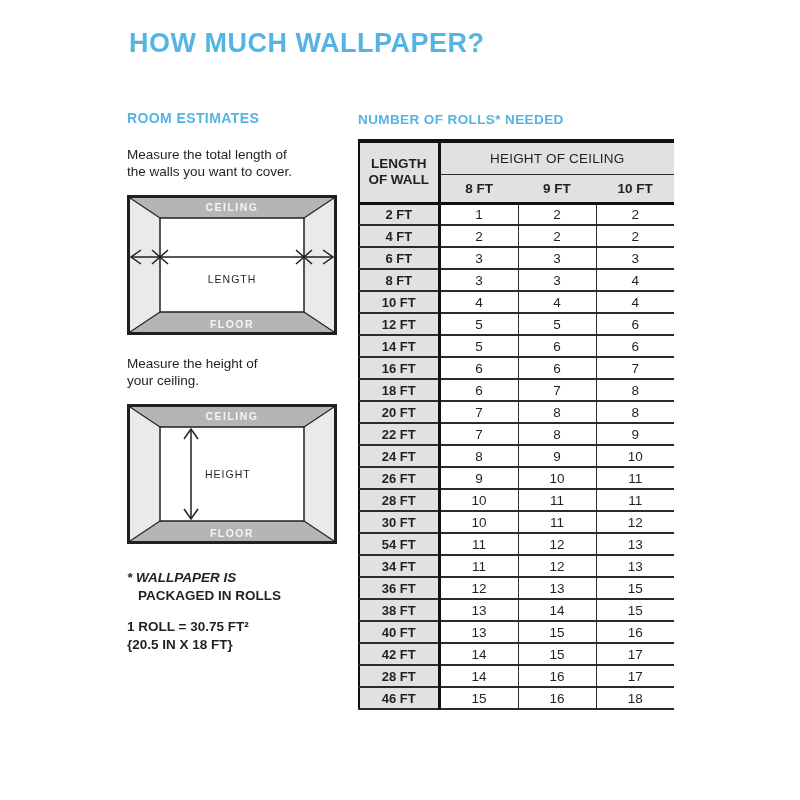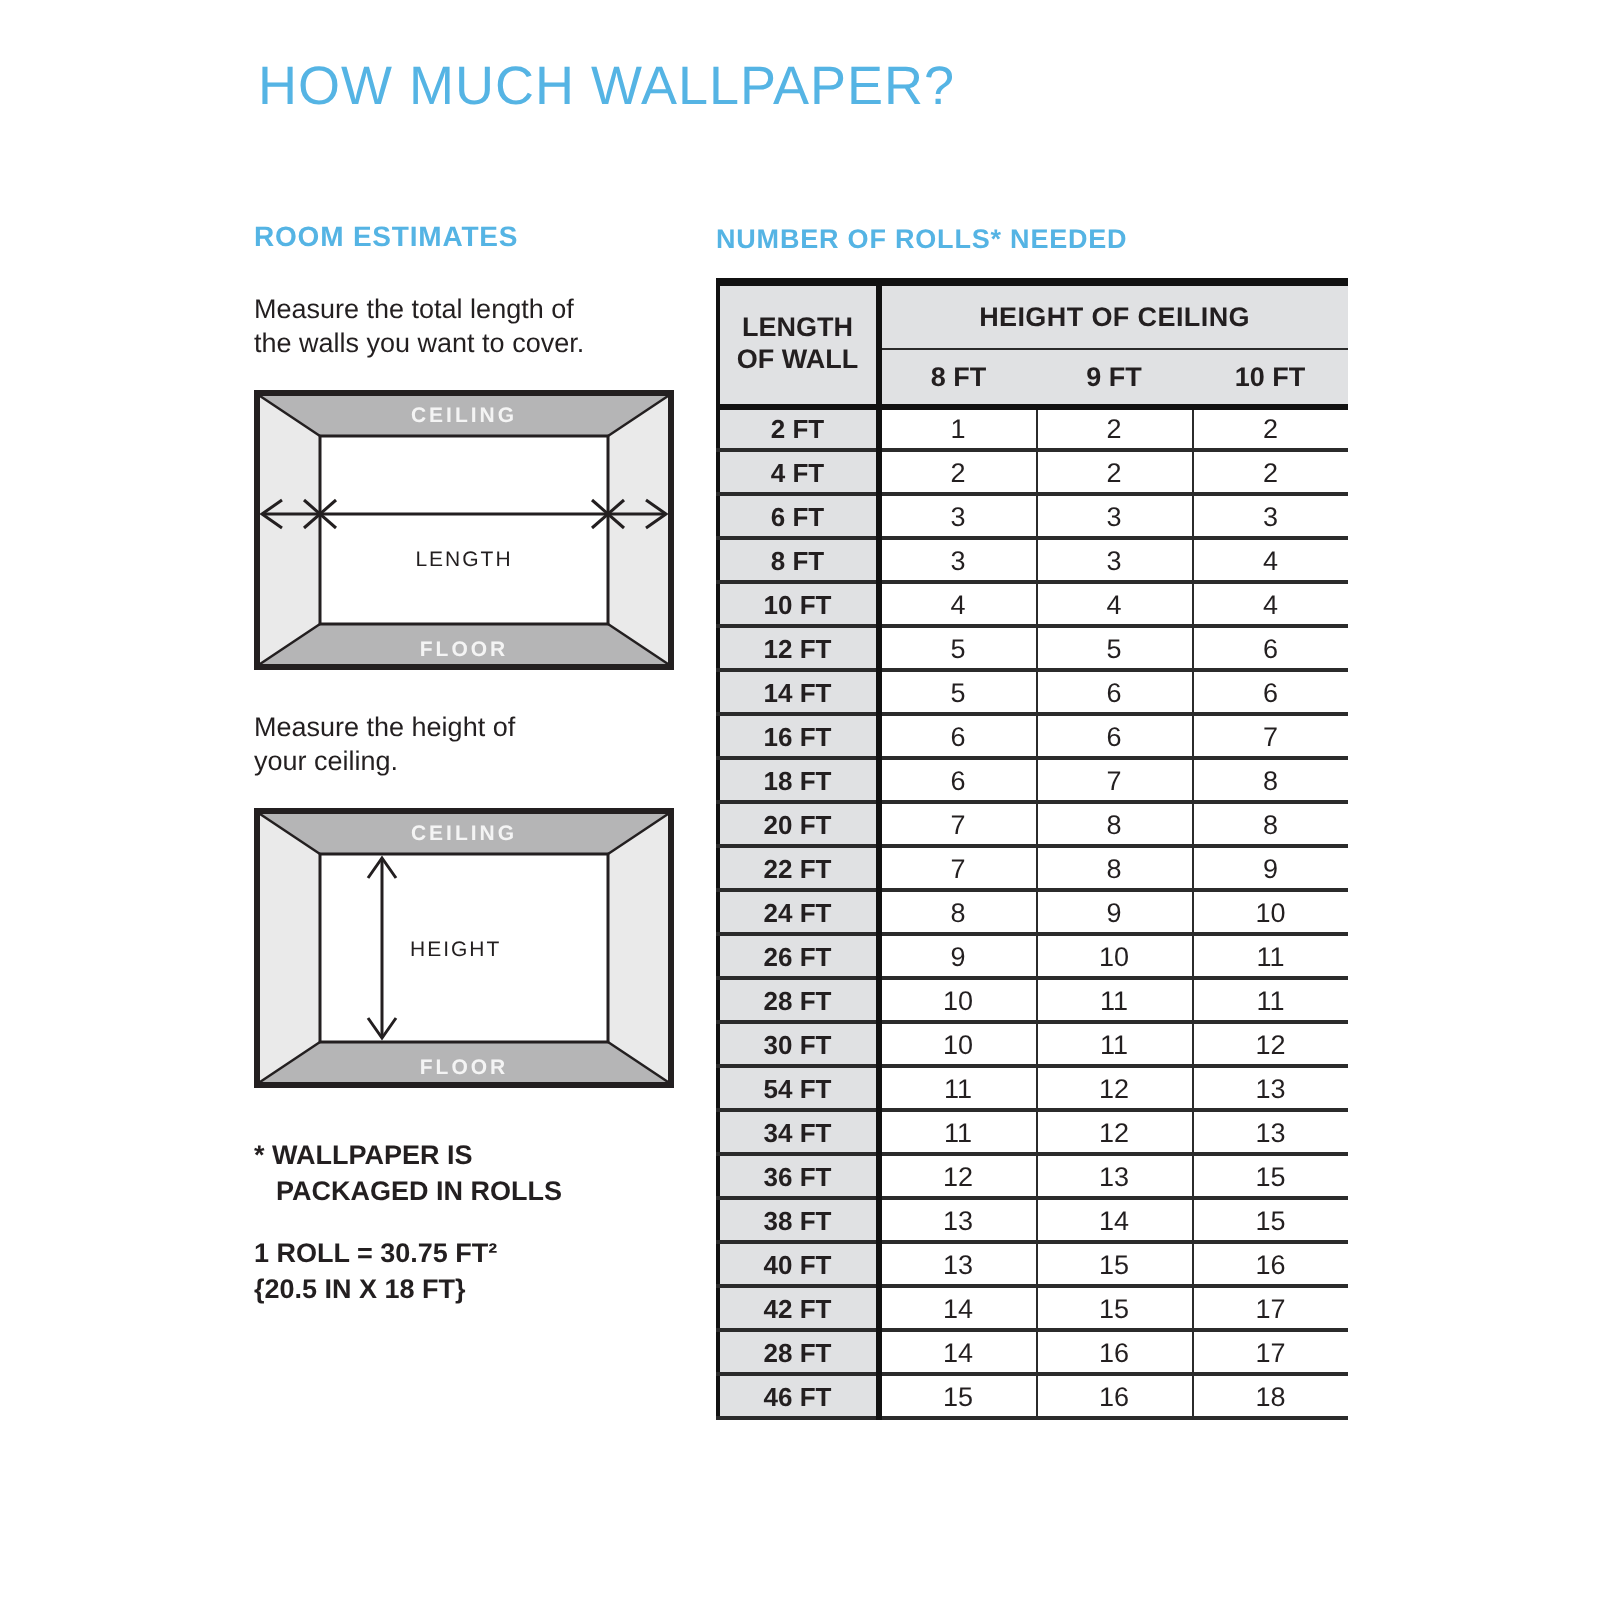--- a/index.html
+++ b/index.html
@@ -12,35 +12,35 @@
     --thick:#111111;
   }
   *{box-sizing:border-box;}
   html,body{margin:0;padding:0;background:#fff;}
   .page{
     position:relative;width:800px;height:800px;background:#ffffff;
     font-family:"Liberation Sans",sans-serif;color:var(--text);overflow:hidden;
   }
   .title{
     position:absolute;left:129px;top:28px;margin:0;
-    font-size:27px;font-weight:normal;letter-spacing:.5px;color:var(--accent);
+    font-size:27px;font-weight:bold;letter-spacing:.5px;color:var(--accent);
   }
   
   .left-col{position:absolute;left:127px;top:110px;width:214px;}
   .section-heading{
     margin:0;font-size:14px;font-weight:bold;letter-spacing:.4px;color:var(--accent);
   }
   .body-text{
     margin:20px 0 0 0;font-size:13.5px;line-height:17px;color:var(--text);
     white-space:pre-line;
   }
   .diagram{display:block;margin-top:15px;}
   .diagram text{font-family:"Liberation Sans",sans-serif;}
   .footnote{margin:25px 0 0 0;font-size:13.5px;font-weight:bold;line-height:18px;}
-  .footnote .hang{padding-left:11px;text-indent:-11px;}
+  .footnote .hang{padding-left:11px;text-indent:-11px;font-style:italic;}
   .roll-info{margin:13px 0 0 0;font-size:13.5px;font-weight:bold;line-height:18px;}
   
   .right-col{position:absolute;left:358px;top:112px;width:316px;}
   .rolls-heading{
     margin:0;text-align:left;font-size:13.5px;font-weight:bold;
     letter-spacing:.4px;color:var(--accent);
   }
   table.rolls{
     margin-top:12px;border-collapse:collapse;table-layout:fixed;width:315px;
     border-top:4px solid var(--thick);
@@ -50,21 +50,21 @@
     padding:0;text-align:center;vertical-align:middle;
     font-size:13.5px;color:var(--text);
   }
   th.length-head{
     width:80px;background:var(--cell-gray);font-weight:bold;
     border-right:3.5px solid var(--thick);
     border-bottom:3.5px solid var(--thick);
     white-space:pre-line;line-height:16px;font-size:13.5px;
   }
   th.group-head{
-    background:var(--cell-gray);font-weight:bold;height:33px;font-size:14px;
+    background:var(--cell-gray);font-weight:normal;height:33px;font-size:14px;
     border-bottom:1.5px solid var(--line);letter-spacing:.2px;
   }
   th.ft-head{
     background:var(--cell-gray);font-weight:bold;height:29px;
     border-bottom:3.5px solid var(--thick);font-size:13px;
   }
   table.rolls tbody th.label-col{
     background:var(--cell-gray);font-weight:bold;font-size:13px;
     border-right:3.5px solid var(--thick);
     border-bottom:2px solid var(--line);

